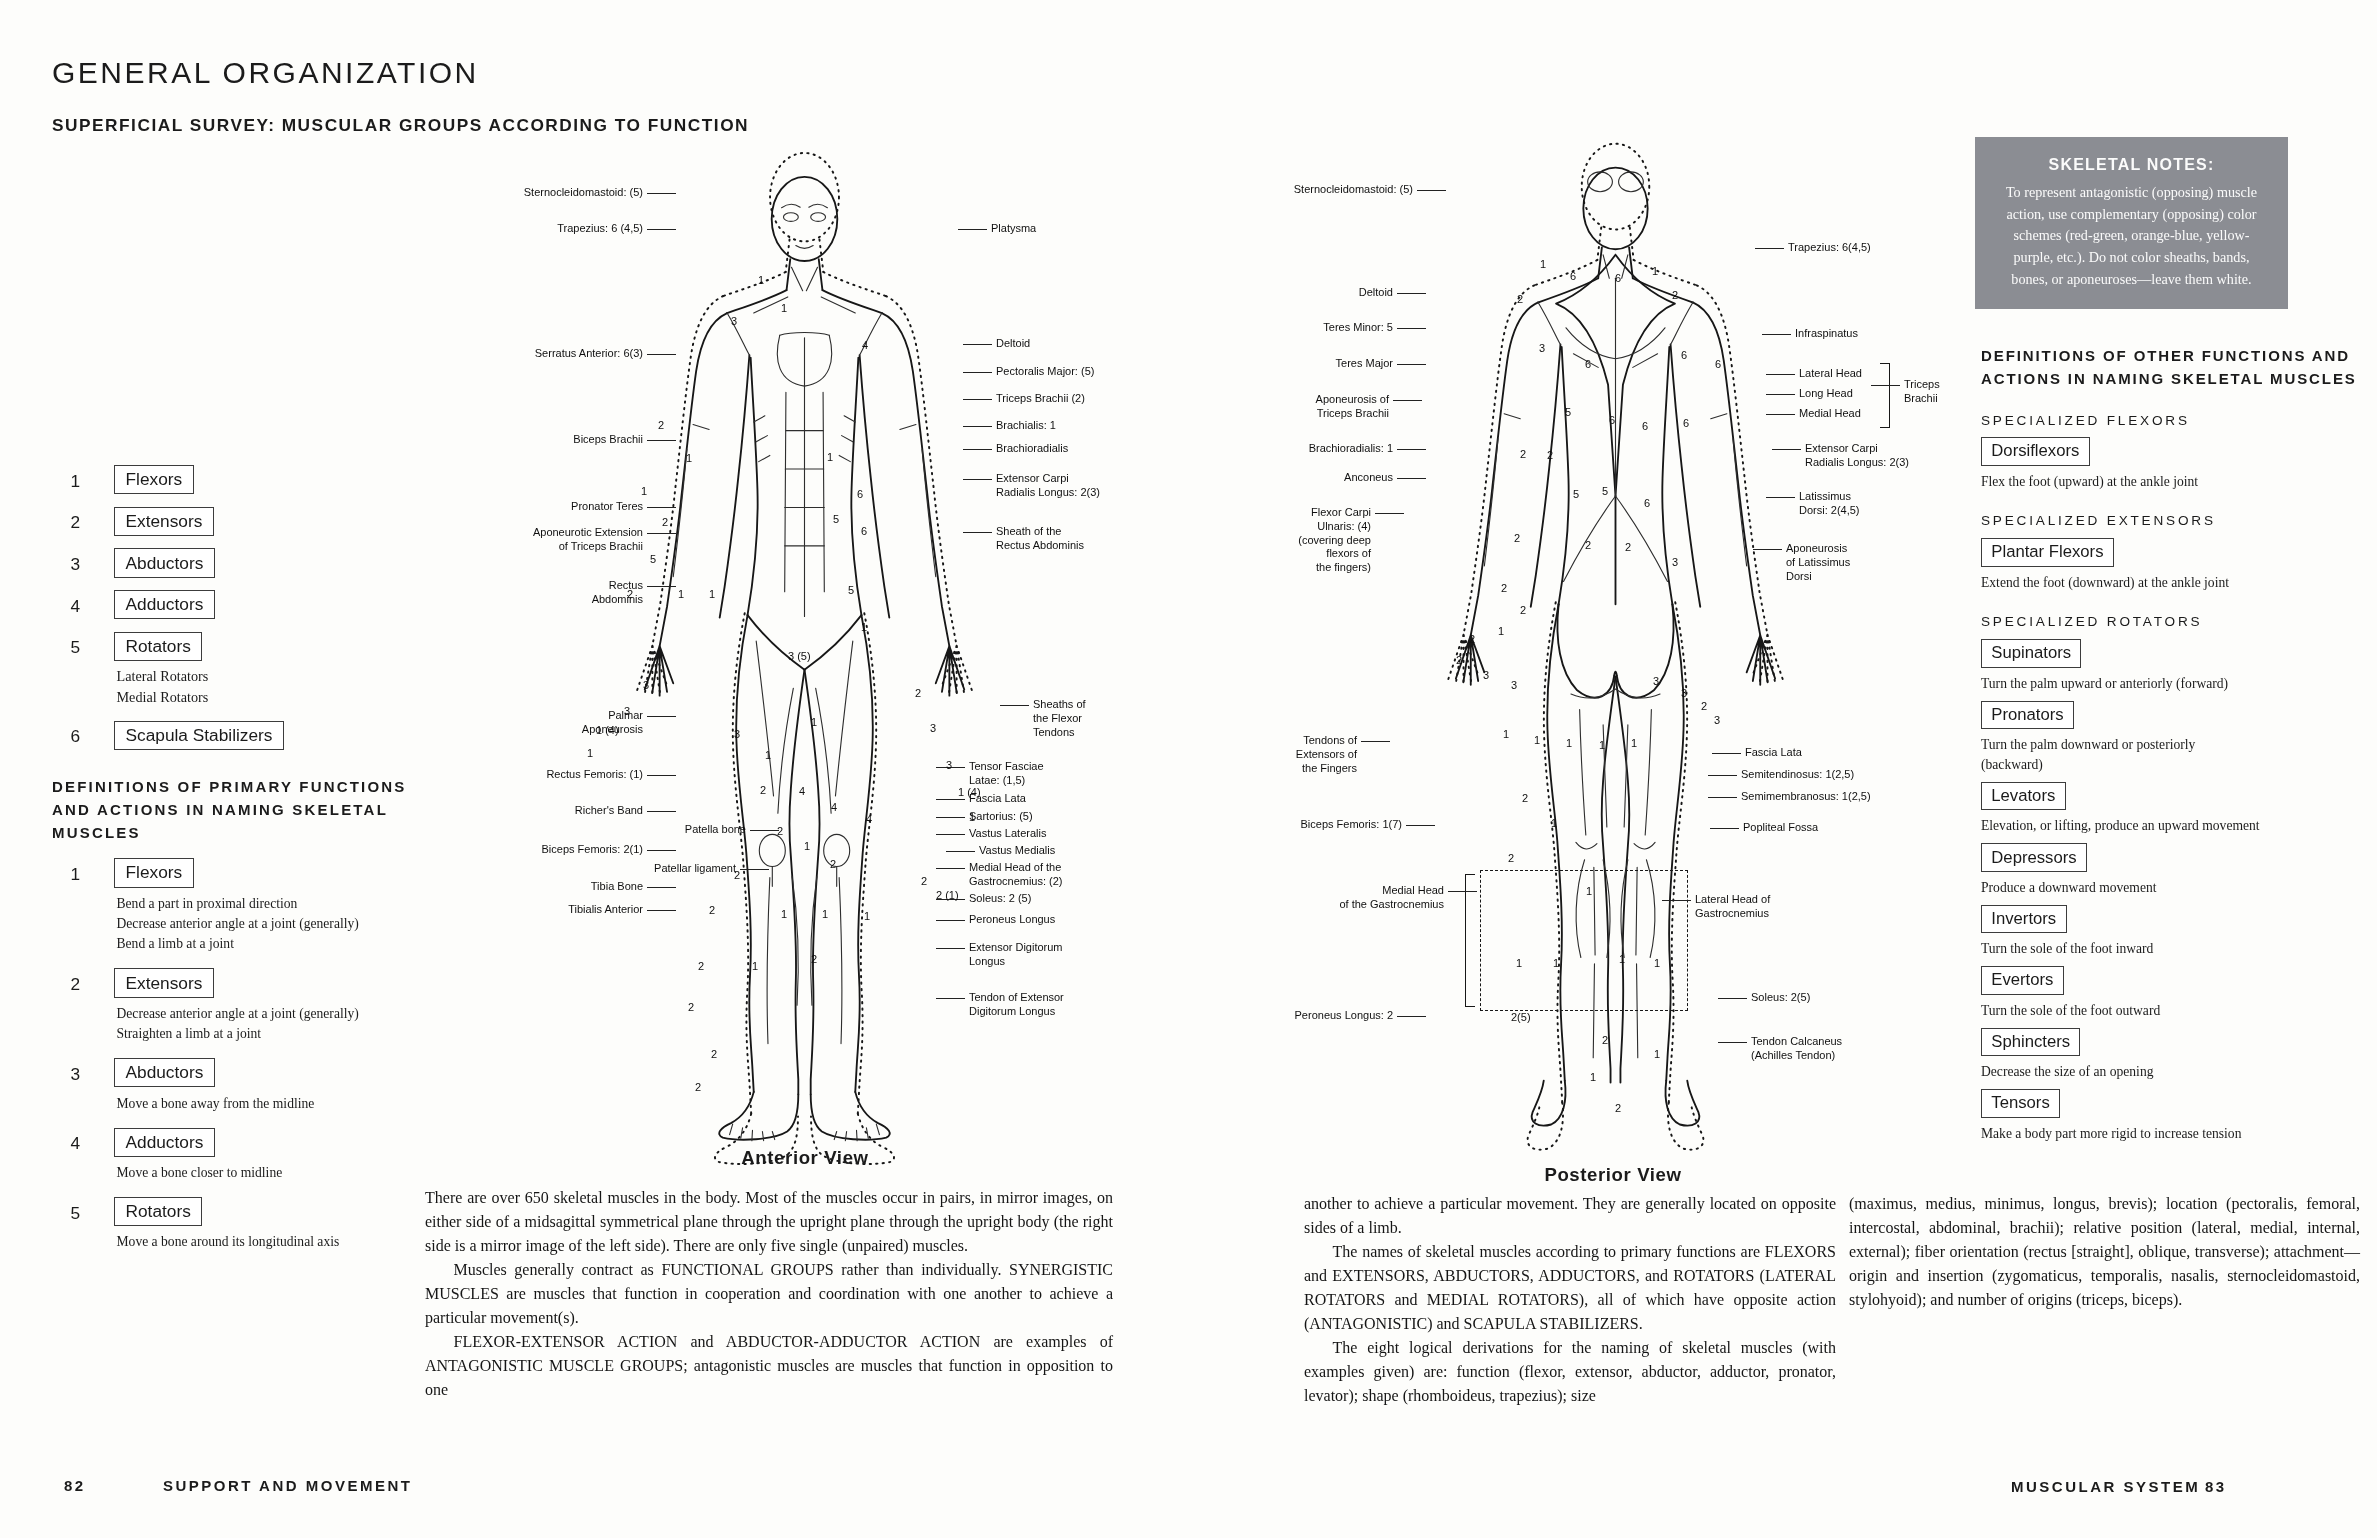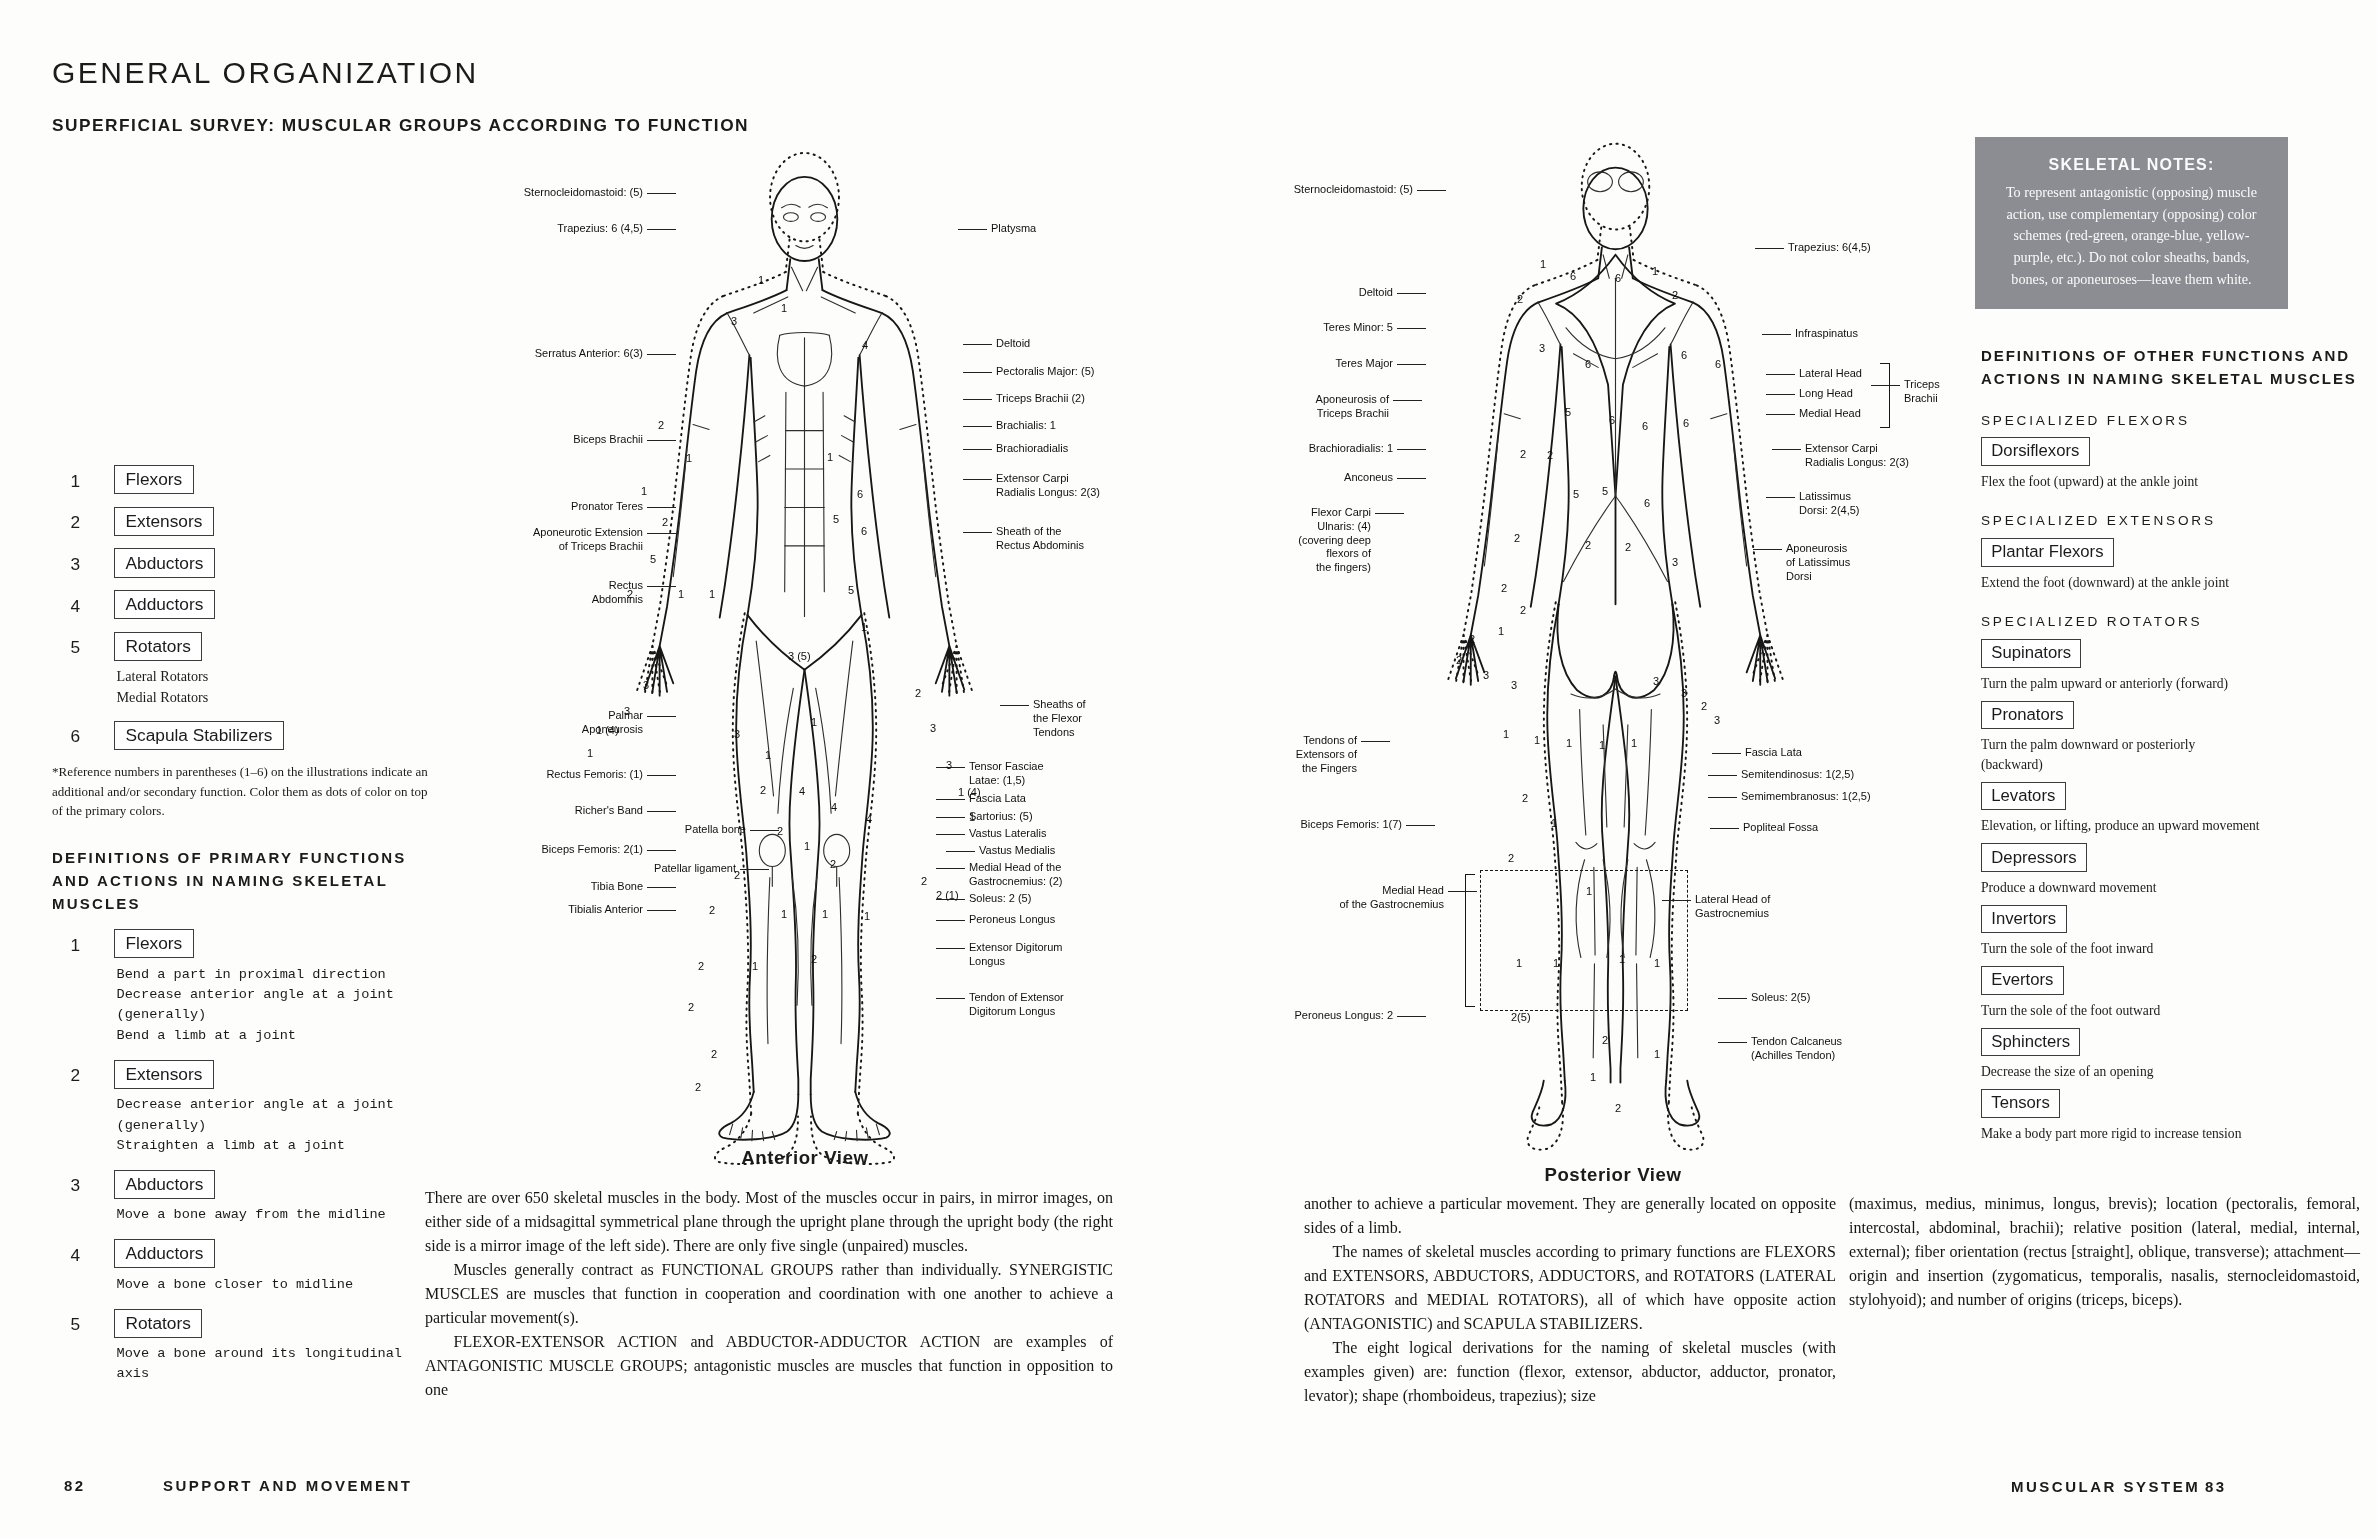--- a/index.html
+++ b/index.html
@@ -13,21 +13,21 @@
   .left-col{position:absolute;left:52px;top:448px;width:383px;}
   .col-heading{font-size:15px;font-weight:700;letter-spacing:2.2px;line-height:1.55;white-space:pre-line;}
   .basis-list{margin-top:17.3px;}
   .row{display:grid;grid-template-columns:62px 1fr;align-items:start;margin-bottom:12.4px;}
   .num{font-size:17.3px;padding-top:5.6px;padding-left:18.6px;}
   .term-box{display:inline-block;justify-self:start;border:1.2px solid #3c3c3c;background:#fff;
             padding:3.1px 10.5px;font-size:17.3px;}
   .sub-terms{grid-column:2;font-family:"Liberation Serif",serif;font-size:14.2px;line-height:1.5;
              margin-top:5px;padding-left:2.5px;white-space:pre-line;}
   .sub-terms:empty{display:none;}
-  .defs-lines{grid-column:2;font-family:Liberation Mono, monospace;font-size:13.6px;line-height:1.5;
+  .defs-lines{grid-column:2;font-family:Liberation Serif, serif;font-size:13.6px;line-height:1.5;
               margin-top:6.2px;padding-left:2.5px;white-space:pre-line;}
   .footnote{font-family:"Liberation Serif",serif;font-size:13px;line-height:1.5;margin-top:2.5px;}
   .defs-heading{margin-top:25px;}
   .defp-list{margin-top:3.7px;}
   .defp-list .row{margin-bottom:6.2px;margin-top:13.6px;}
   
   .fig-panel{position:absolute;}
   .fig-panel svg{display:block;width:100%;height:100%;overflow:visible;}
   .ln{fill:none;stroke:#171717;stroke-width:3;stroke-linecap:round;stroke-linejoin:round;}
   .thin{fill:none;stroke:#2e2e2e;stroke-width:1.8;stroke-linecap:round;stroke-linejoin:round;}
@@ -106,21 +106,20 @@
         <span class="term-box">Rotators</span>
         <div class="sub-terms">Lateral Rotators
 Medial Rotators</div>
       </div>
         <div class="row">
         <span class="num">6</span>
         <span class="term-box">Scapula Stabilizers</span>
 
       </div>
       </div>
-    <div class="footnote">*Reference numbers in parentheses (1–6) on the illustrations indicate an additional and/or secondary function. Color them as dots of color on top of the primary colors.</div>
 
     <div class="col-heading defs-heading">DEFINITIONS OF PRIMARY FUNCTIONS
 AND ACTIONS IN NAMING SKELETAL
 MUSCLES</div>
     <div class="defp-list">
 
     <div class="row">
         <span class="num">1</span>
         <span class="term-box">Flexors</span>
         <div class="defs-lines">Bend a part in proximal direction

